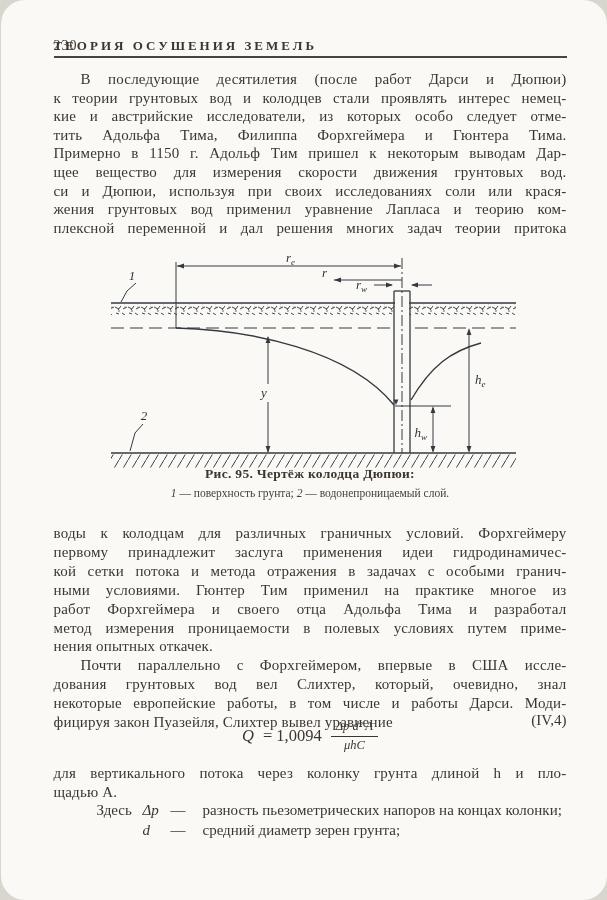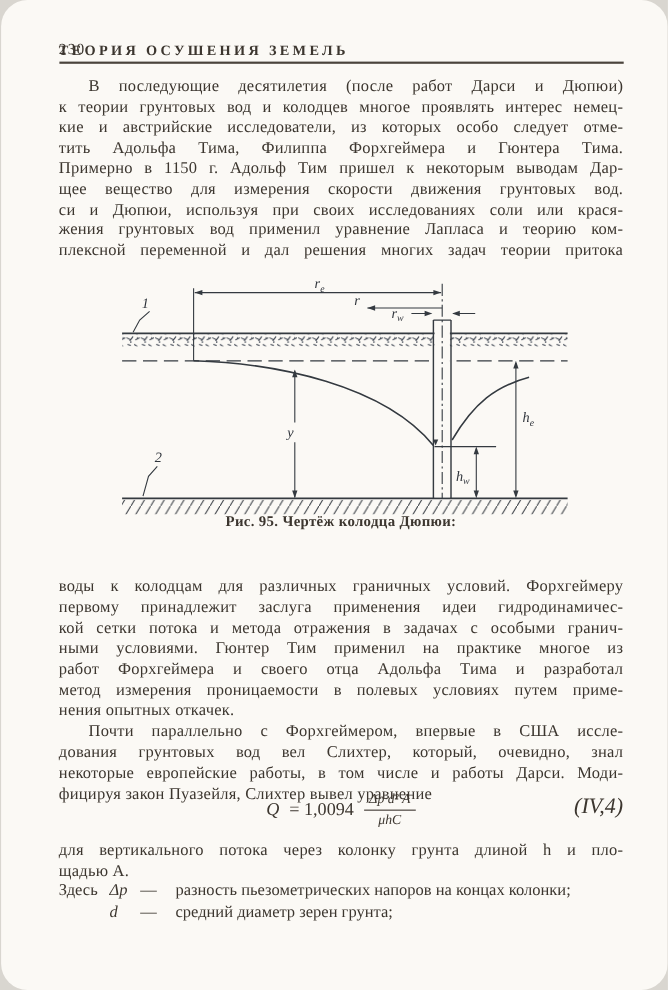--- a/index.html
+++ b/index.html
@@ -33,25 +33,25 @@
   .fig-legend .lg-num{font-style:italic;}
   
   .formula-row{position:absolute;left:53px;top:712px;width:513px;height:48px;}
   .formula{display:flex;justify-content:center;align-items:center;gap:9px;
     height:100%;font-size:16.5px;}
   .f-q{font-style:italic;}
   .frac{display:inline-flex;flex-direction:column;align-items:center;
     font-size:12.5px;font-style:italic;line-height:1.25;}
   .frac .num{padding:0 5px 1px 5px;border-bottom:1.3px solid #3c362f;}
   .frac .den{padding-top:1px;}
-  .eq-tag{position:absolute;right:0;top:10px;font-size:20px;font-style:italic;}
+  .eq-tag{position:absolute;right:0;top:0;font-size:15px;}
   
   .defs{position:absolute;left:53px;top:801px;width:513px;font-size:15px;}
   .def-row{display:flex;line-height:19.6px;}
-  .d-intro{width:46px;}
+  .d-intro{width:46px;margin-left:43px;}
   .d-term{width:28px;font-style:italic;}
   .d-dash{width:32px;text-align:left;}
   .d-text{flex:1;}
   
   svg .ink{stroke:#343a40;fill:none;}
   svg text{fill:#2f343b;font-family:"Liberation Serif","DejaVu Serif",serif;
     font-size:13px;font-style:italic;}
   svg .sub{font-size:9px;}
   svg .ah{fill:#343a40;stroke:none;}
 </style>
@@ -61,21 +61,21 @@
 <div class="page">
 
   <div class="pageno">230</div>
   <div class="runhead">ТЕОРИЯ ОСУШЕНИЯ ЗЕМЕЛЬ</div>
   <div class="headrule"></div>
 
   <div class="textblock" id="para1">
 
       <div class="line indent">В последующие десятилетия (после работ Дарси и Дюпюи)</div>
 
-      <div class="line">к теории грунтовых вод и колодцев многое проявлять интерес немец-</div>
+      <div class="line">к теории грунтовых вод и колодцев стали проявлять интерес немец-</div>
 
       <div class="line">кие и австрийские исследователи, из которых особо следует отме-</div>
 
       <div class="line">тить Адольфа Тима, Филиппа Форхгеймера и Гюнтера Тима.</div>
 
       <div class="line">Примерно в 1150 г. Адольф Тим пришел к некоторым выводам Дар-</div>
 
       <div class="line">щее вещество для измерения скорости движения грунтовых вод.</div>
 
       <div class="line">си и Дюпюи, используя при своих исследованиях соли или крася-</div>
@@ -178,20 +178,27 @@
       </g>
 
       <g>
         <text x="43" y="170" text-anchor="middle">2</text>
         <polyline class="ink" points="42,174 34,183 29,201" stroke-width="1"></polyline>
       </g>
     </svg>
   </div>
 
   <div class="fig-caption">Рис. 95. Чертёж колодца Дюпюи:</div>
+  <div class="fig-legend">
+    
+  
+      <span><span class="lg-num">1</span><span> — поверхность грунта; </span></span>
+    
+      <span><span class="lg-num">2</span><span> — водонепроницаемый слой.</span></span>
+    </div>
 
   <div class="textblock" id="para2">
 
       <div class="line">воды к колодцам для различных граничных условий. Форхгеймеру</div>
 
       <div class="line">первому принадлежит заслуга применения идеи гидродинамичес-</div>
 
       <div class="line">кой сетки потока и метода отражения в задачах с особыми гранич-</div>
 
       <div class="line">ными условиями. Гюнтер Тим применил на практике многое из</div>

